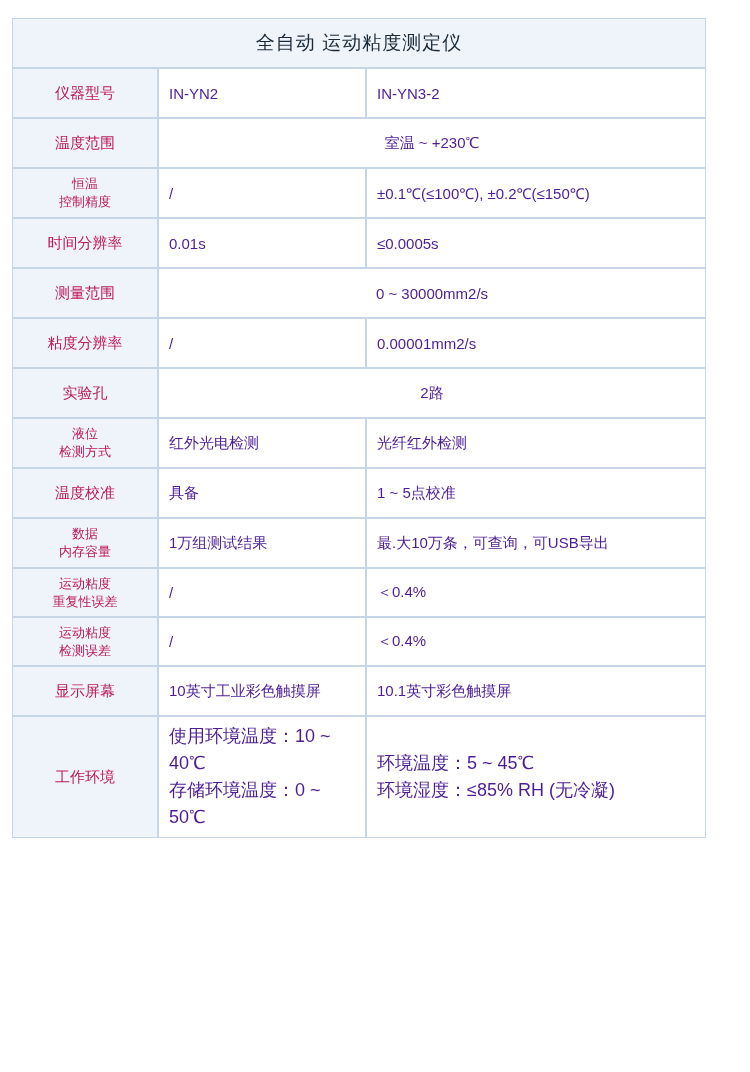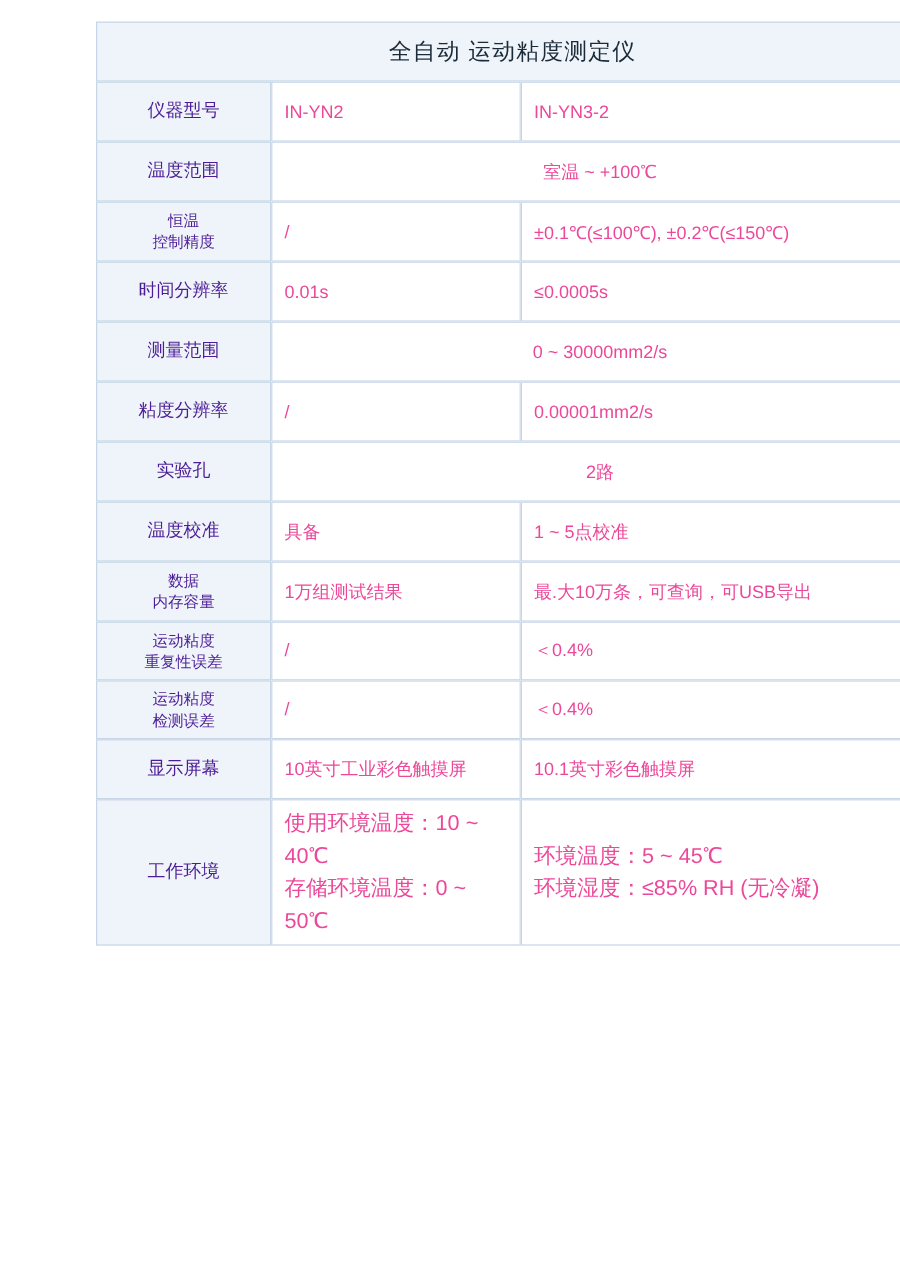--- a/index.html
+++ b/index.html
@@ -8,23 +8,22 @@
   }
   body {
     width: 750px;
     height: 1072px;
     background: #ffffff;
     font-family: "Liberation Sans", sans-serif;
     color: #1b1b1b;
     overflow: hidden;
   }
   #spec-sheet {
-    padding: 18px 28px 20px 36px;
+    padding: 18px 28px 20px 12px;
     box-sizing: border-box;
-    margin-left: 44px;
   }
   table.spec-table {
     width: 694px;
     border-collapse: separate;
     border-spacing: 0;
     table-layout: fixed;
   }
   table.spec-table td {
     border: 1px solid #c7d6e6;
     vertical-align: middle;
@@ -39,30 +38,30 @@
     font-size: 19px;
     color: #1b2a38;
     height: 50px;
     letter-spacing: 1px;
   }
   
   .label-cell {
     background: #eef4fa !important;
     text-align: center;
     font-size: 15px;
-    color: #4c1d95;
+    color: #be185d;
     width: 146px;
     line-height: 1.35;
   }
   .label-cell.small {
     font-size: 13px;
   }
   .value-cell {
     font-size: 15px;
-    color: #ec4899;
+    color: #4c1d95;
     text-align: left;
   }
   .value-cell.center {
     text-align: center;
   }
   .value-cell.multiline {
     font-size: 18px;
     line-height: 1.5;
   }
   .value-cell .ln {
@@ -91,21 +90,21 @@
       </tr>
 
       <tr class="row-h-50">
         <td class="label-cell">仪器型号</td>
         <td class="value-cell">IN-YN2</td>
         <td class="value-cell">IN-YN3-2</td>
       </tr>
 
       <tr class="row-h-50">
         <td class="label-cell">温度范围</td>
-        <td class="value-cell center" colspan="2">室温 ~ +100℃</td>
+        <td class="value-cell center" colspan="2">室温 ~ +230℃</td>
       </tr>
 
 
 
       <tr class="row-h-50">
         <td class="label-cell small">
           <span class="ln">恒温</span>
           <span class="ln">控制精度</span>
         </td>
         <td class="value-cell">/</td>
@@ -128,20 +127,28 @@
         <td class="label-cell">粘度分辨率</td>
         <td class="value-cell">/</td>
         <td class="value-cell">0.00001mm2/s</td>
       </tr>
 
       <tr class="row-h-50">
         <td class="label-cell">实验孔</td>
         <td class="value-cell center" colspan="2">2路</td>
       </tr>
 
+      <tr class="row-h-50">
+        <td class="label-cell small">
+          <span class="ln">液位</span>
+          <span class="ln">检测方式</span>
+        </td>
+        <td class="value-cell">红外光电检测</td>
+        <td class="value-cell">光纤红外检测</td>
+      </tr>
 
       <tr class="row-h-50">
         <td class="label-cell">温度校准</td>
         <td class="value-cell">具备</td>
         <td class="value-cell">1 ~ 5点校准</td>
       </tr>
 
       <tr class="row-h-50">
         <td class="label-cell small">
           <span class="ln">数据</span>

